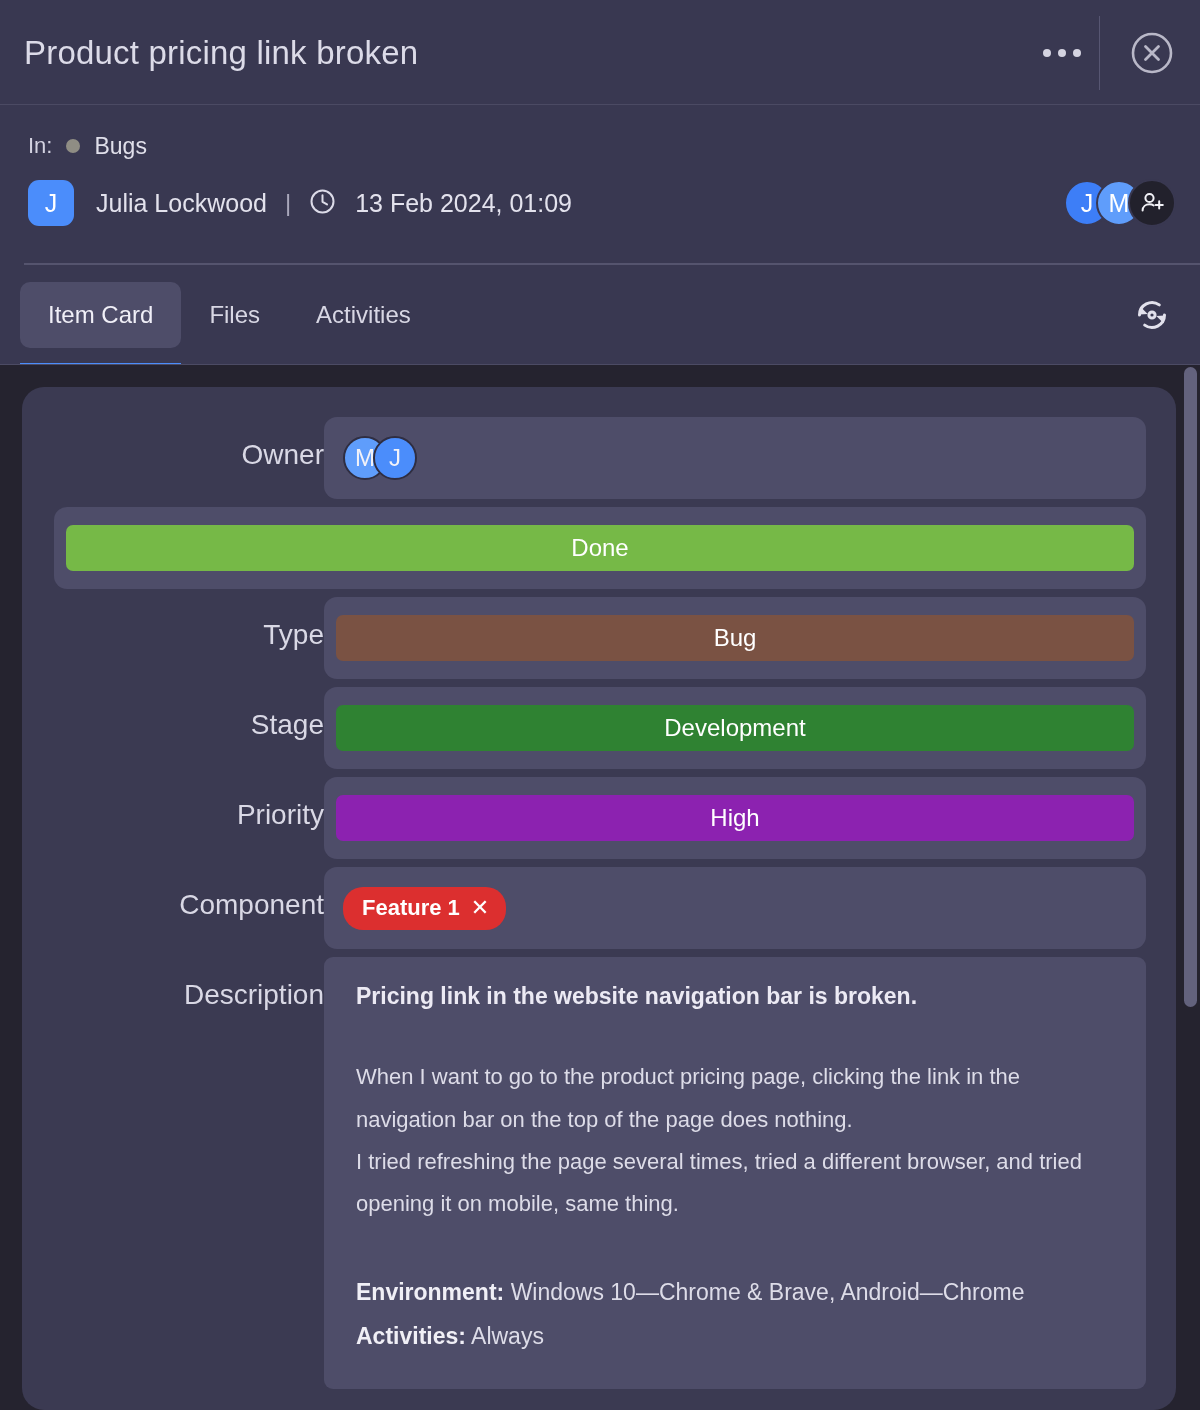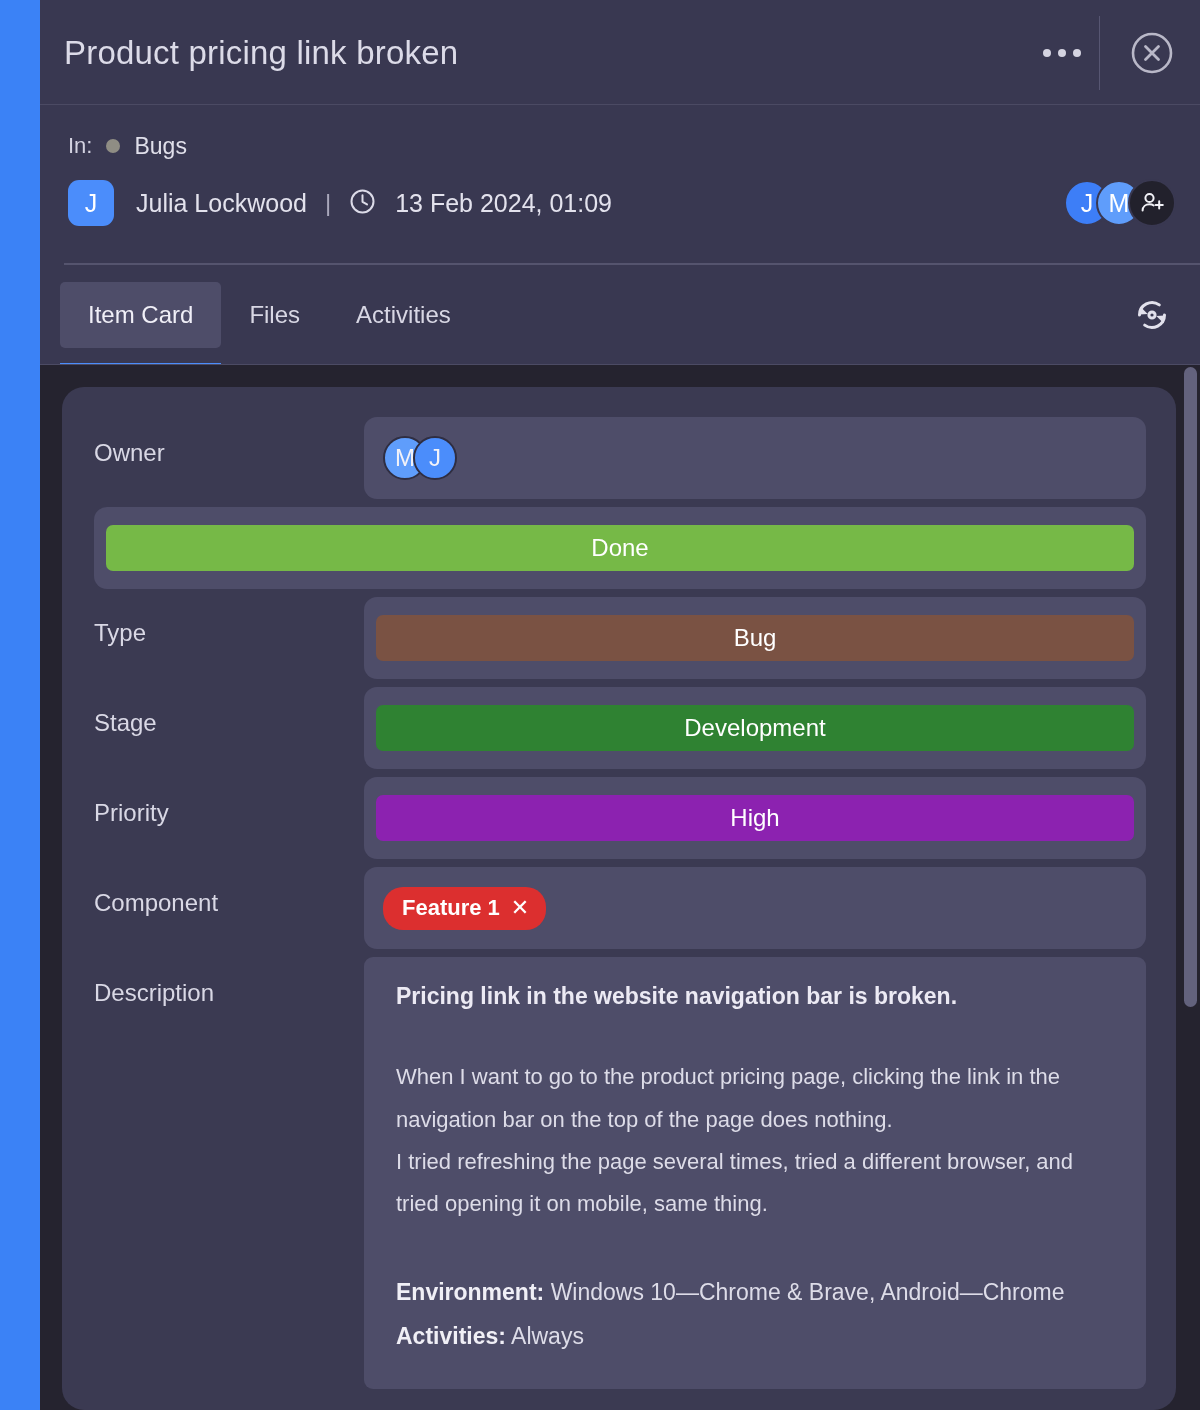--- a/index.html
+++ b/index.html
@@ -9,24 +9,23 @@
     height: 1410px;
     background: #25232f;
     font-family: "Liberation Sans", sans-serif;
     overflow: hidden;
   }
 
   .app {
     position: relative;
     width: 1200px;
     height: 1410px;
-    background: #3b82f6;
+    background: #701a75;
     display: flex;
     flex-direction: column;
-    padding-left: 40px;
   }
 
   
   .titlebar {
     position: relative;
     height: 105px;
     flex: 0 0 105px;
     background: #393851;
     display: flex;
     align-items: center;
@@ -198,21 +197,21 @@
     background: #4c4b64;
   }
   .tab {
     position: relative;
     height: 66px;
     padding: 0 28px;
     display: flex;
     align-items: center;
     font-size: 24px;
     color: #d8d7e4;
-    border-radius: 5px;
+    border-radius: 10px;
     cursor: pointer;
     white-space: nowrap;
   }
   .tab.active {
     background: #4e4d69;
     color: #f0eff7;
   }
   .tab.active::after {
     content: "";
     position: absolute;
@@ -246,23 +245,24 @@
     overflow: hidden;
   }
   .field {
     display: flex;
     align-items: flex-start;
     margin-bottom: 8px;
   }
   .f-label {
     width: 270px;
     flex: 0 0 270px;
-    font-size: 24px;
+    font-size: 28px;
     color: #d9d8e5;
     padding-top: 22px;
+    text-align: right;
   }
   .f-value {
     flex: 1 1 auto;
     background: #4e4d69;
     border-radius: 13px;
     min-height: 72px;
     display: flex;
     align-items: center;
     padding: 0 12px;
     cursor: pointer;

